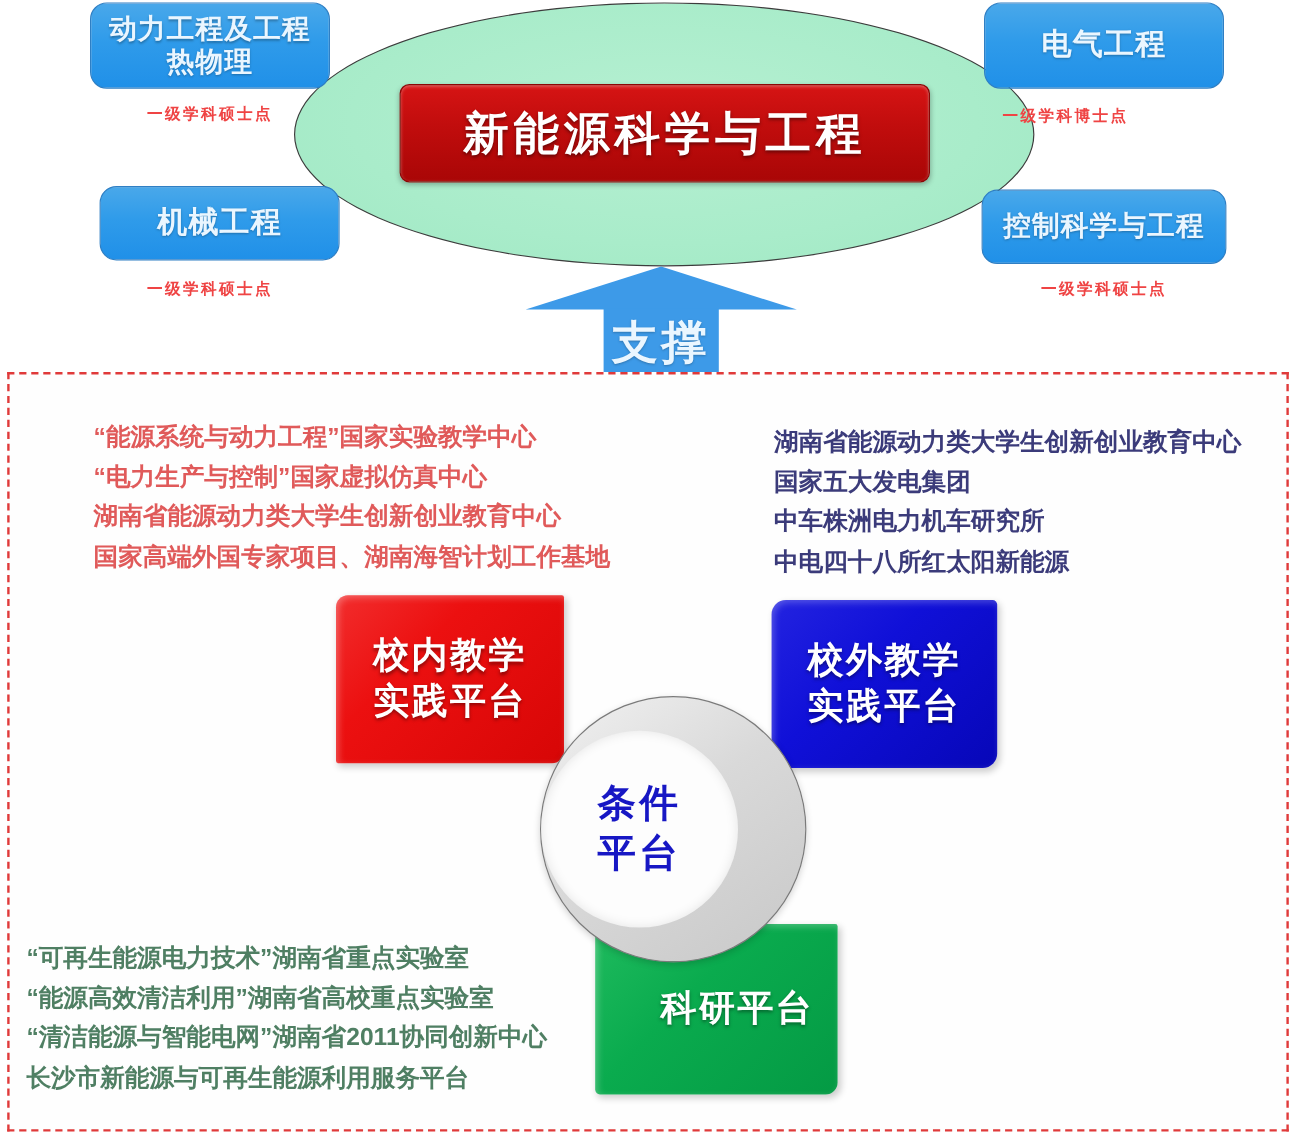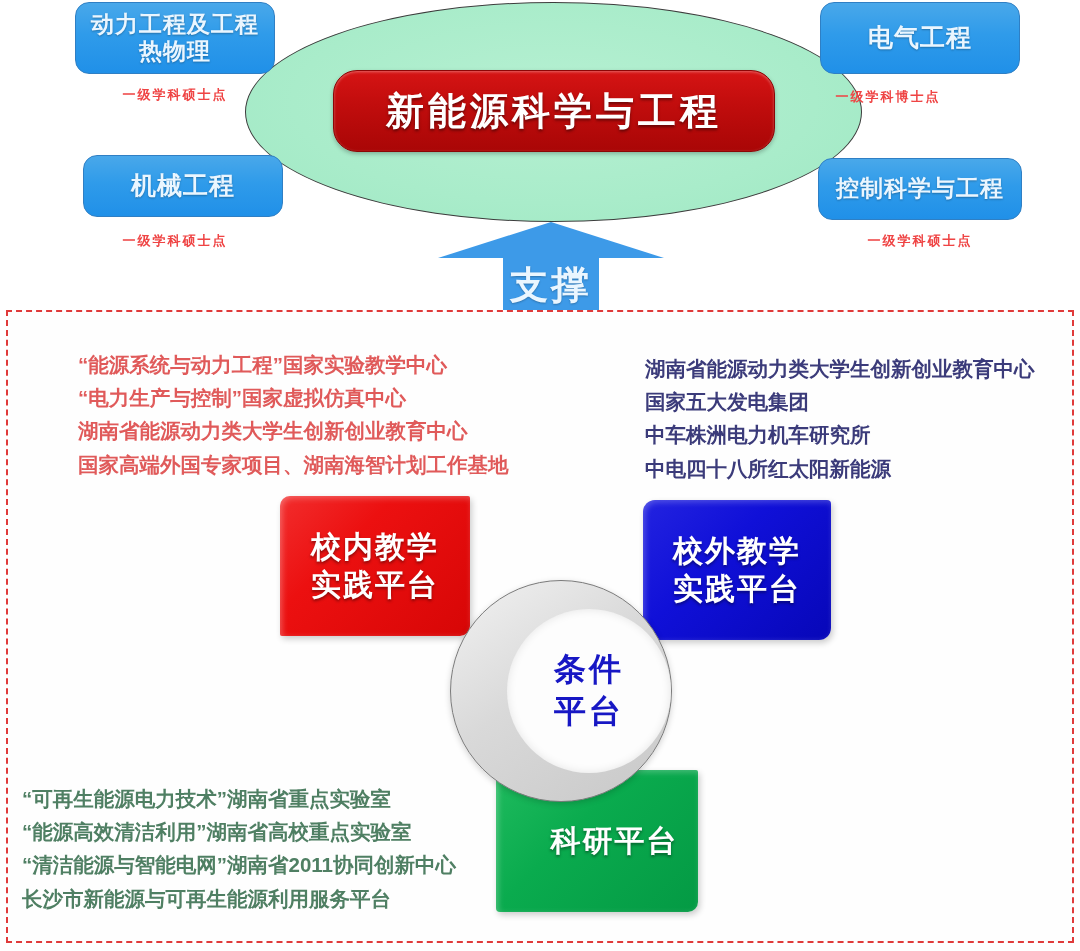--- a/index.html
+++ b/index.html
@@ -54,21 +54,21 @@
     background: radial-gradient(ellipse at 50% 45%, #b6f0d2 0%, #a9ecca 60%, #9fe8c3 100%);
     border: 1px solid #3c3c3c;
     border-radius: 50%;
   }
   .center-banner {
     position: absolute;
     left: 333px;
     top: 70px;
     width: 440px;
     height: 80px;
-    border-radius: 24px;
+    border-radius: 8px;
     background: linear-gradient(180deg, #d61414 0%, #c20d0d 40%, #a90606 100%);
     border: 1px solid #8c0606;
     box-shadow: inset 0 1px 3px rgba(255,255,255,0.35), 0 2px 4px rgba(0,0,0,0.25);
     display: flex;
     align-items: center;
     justify-content: center;
   }
   .center-banner span {
     color: #ffffff;
     font-size: 38px;
@@ -180,21 +180,21 @@
     position: absolute;
     left: 450px;
     top: 580px;
     width: 220px;
     height: 220px;
     border-radius: 50%;
     background: linear-gradient(145deg, #f2f2f2 0%, #d9d9d9 45%, #c8c8c8 100%);
     border: 1px solid #7a7a7a;
     display: flex;
     align-items: center;
-    justify-content: flex-end;
+    justify-content: flex-start;
     box-shadow: 0 2px 6px rgba(0,0,0,0.18);
   }
   .hub-inner {
     width: 164px;
     height: 164px;
     border-radius: 50%;
     background: #fdfdfd;
     display: flex;
     align-items: center;
     justify-content: center;
@@ -235,21 +235,21 @@
   </div>
   <div class="disc-caption" style="left:788px; top:88px; width:200px;text-align:center;">一级学科博士点</div>
 
   <div class="disc-box" style="left:83px; top:155px; width:200px; height:62px; font-size:25px;">
     <div>
       <div>机械工程</div>
     </div>
   </div>
   <div class="disc-caption" style="left:75px; top:232px; width:200px;">一级学科硕士点</div>
 
-  <div class="disc-box" style="left:818px; top:158px; width:204px; height:62px; font-size:23px;">
+  <div class="disc-box" style="left:818px; top:158px; width:204px; height:62px; font-size:23px;border-radius:13px;">
     <div>
       <div>控制科学与工程</div>
     </div>
   </div>
   <div class="disc-caption" style="left:818px; top:232px; width:204px;">一级学科硕士点</div>
 
   <div class="support-arrow">
     <div class="arrow-head"></div>
     <div class="arrow-shaft"></div>
     <div class="arrow-label">支撑</div>

